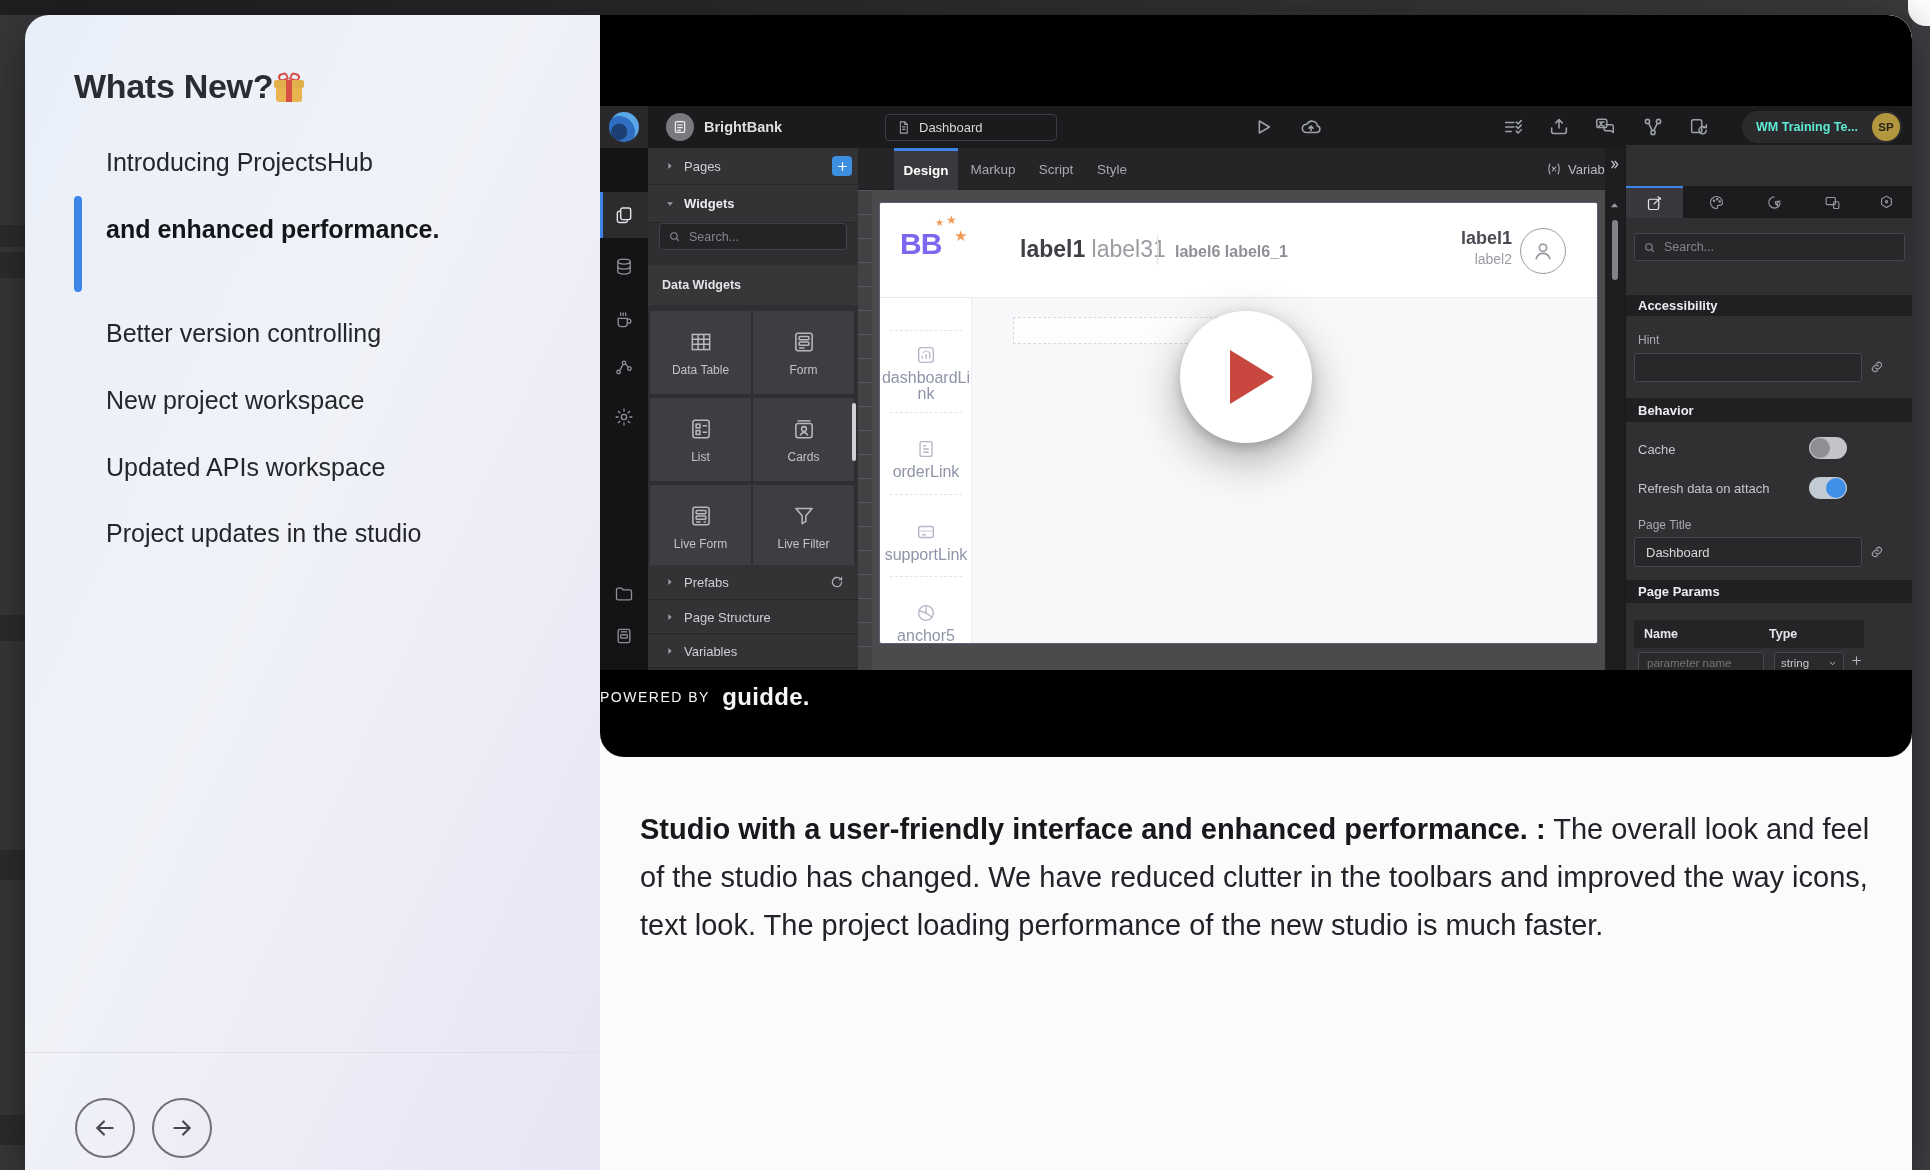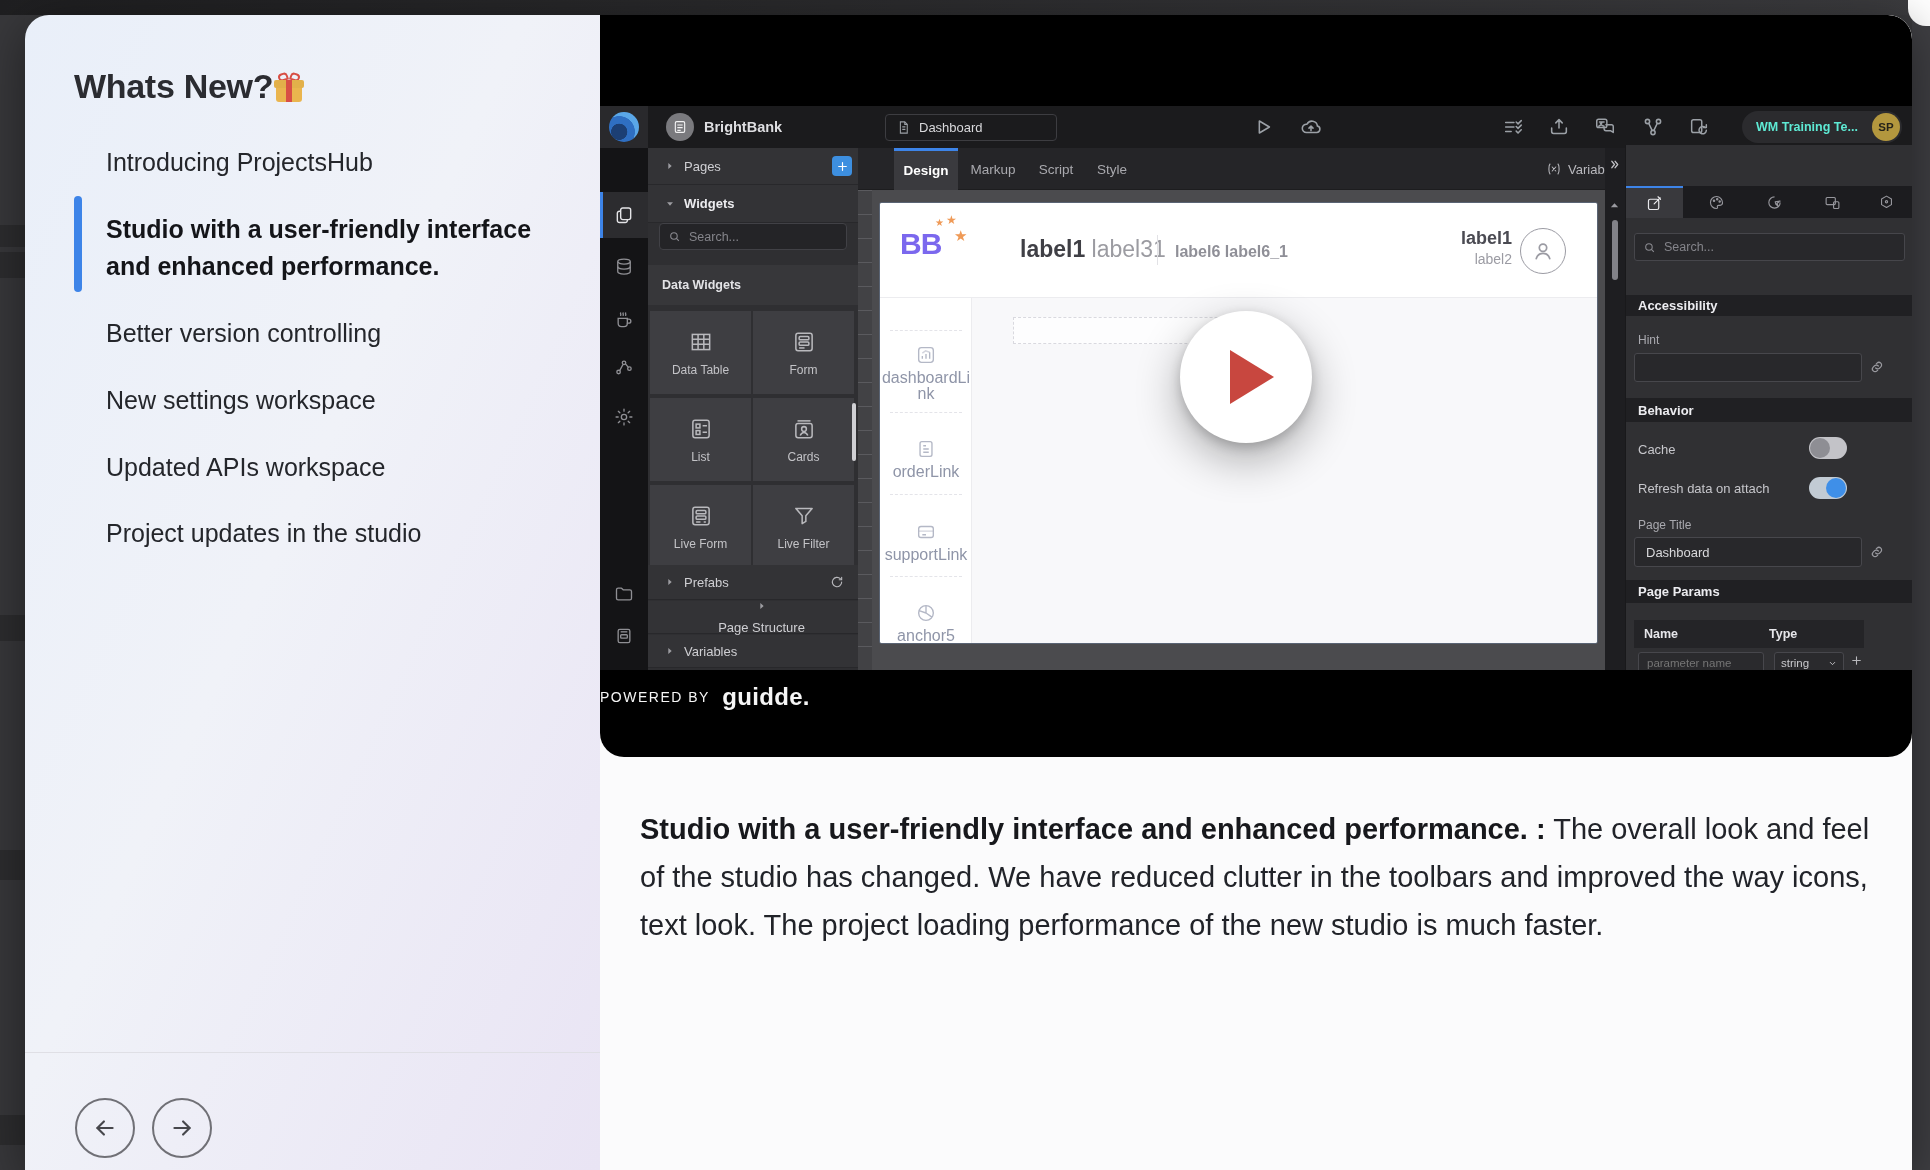--- a/index.html
+++ b/index.html
@@ -177,26 +177,25 @@
           <span class="lid"></span>
             <span class="body"></span>
             <span class="ribbon"></span>
         </span>
       </div>
 
       <div class="abs wn-item" style="top:134px;">Introducing ProjectsHub</div>
 
       <div class="abs wn-sel-bar" style="background:#3d84e8;"></div>
       <div class="abs wn-sel">
-        <div>Studio with a user-friendly interface</div>
         <div>and enhanced performance.</div>
       </div>
 
       <div class="abs wn-item" style="top:305px;">Better version controlling</div>
-      <div class="abs wn-item" style="top:372px;">New settings workspace</div>
+      <div class="abs wn-item" style="top:372px;">New project workspace</div>
       <div class="abs wn-item" style="top:439px;">Updated APIs workspace</div>
       <div class="abs wn-item" style="top:505px;">Project updates in the studio</div>
 
       <div class="abs sb-divider"></div>
       <button class="abs nav-btn" style="left:50px;top:1083px;">
         <span class="i">
           <svg width="26" height="26" viewBox="0 0 24 24" fill="none" stroke="currentColor" stroke-width="2" stroke-linecap="round" stroke-linejoin="round">
               <path d="M19 12H5"></path>
               <path d="m11 6-6 6 6 6"></path>
             </svg>
@@ -448,21 +447,21 @@
                   </svg>
               </span>
               <span class="rl">Prefabs</span>
               <span class="i" style="position:absolute;left:182px;color:#b9b9bd;">
                 <svg width="14" height="14" viewBox="0 0 24 24" fill="none" stroke="currentColor" stroke-width="1.9" stroke-linecap="round">
                     <path d="M20 12a8 8 0 1 1-2.3-5.6"></path>
                     <path d="M20 4v4.2h-4.2"></path>
                   </svg>
               </span>
             </div>
-            <div class="p-row" style="top:453px;height:33px;flex-direction:column;">
+            <div class="p-row" style="top:453px;height:33px;">
               <span class="i caret">
                 <svg width="10" height="10" viewBox="0 0 24 24" fill="currentColor">
                     <path d="M8 5l8 7-8 7z"></path>
                   </svg>
               </span>
               <span class="rl">Page Structure</span>
             </div>
             <div class="p-row" style="top:487px;height:33px;">
               <span class="i caret">
                 <svg width="10" height="10" viewBox="0 0 24 24" fill="currentColor">

